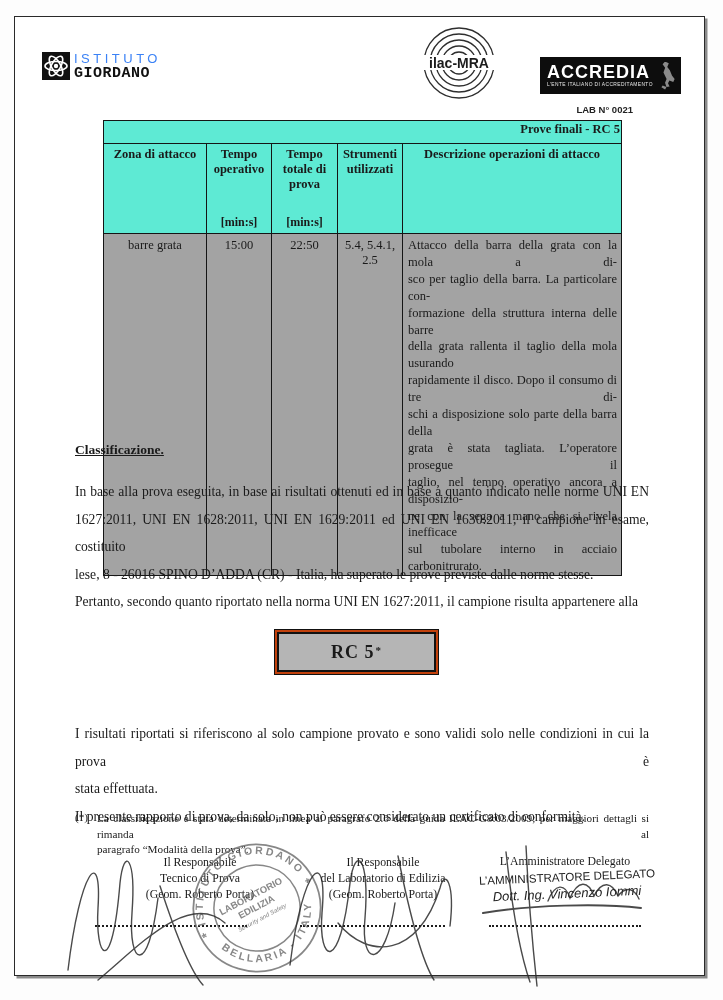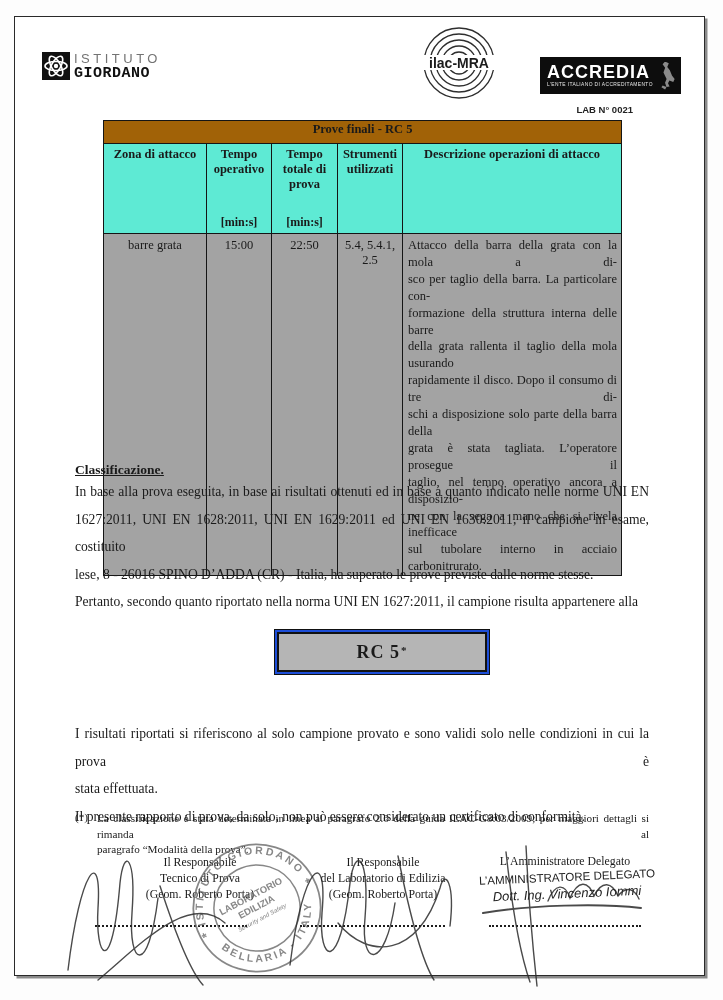--- a/index.html
+++ b/index.html
@@ -3,50 +3,50 @@
 <meta charset="utf-8">
 <style>
   html,body{margin:0;padding:0;background:#fff;}
   .page{position:relative;width:723px;height:1000px;background:#fdfdfd;overflow:hidden;
         font-family:"Liberation Serif", serif;color:#1a1a1a;}
   .frame{position:absolute;left:14px;top:16px;width:689px;height:958px;
          border:1.6px solid #2a2a2a;box-shadow:2.5px 2.5px 0 #8b8b8b;background:#fff;}
   .abs{position:absolute;}
 
   
-  .ig-text1{font-family:"Liberation Sans",sans-serif;font-size:13px;letter-spacing:3.5px;color:#737373;line-height:13px;}
+  .ig-text1{font-family:"Liberation Sans",sans-serif;font-size:13px;letter-spacing:3.5px;color:#3b82f6;line-height:13px;}
   .ig-text2{font-family:Liberation Mono, monospace;font-size:15px;font-weight:bold;letter-spacing:.5px;color:#111;line-height:15px;margin-top:1px;}
   .accredia-box{position:absolute;left:540px;top:57px;width:141px;height:37px;background:#0d0d0d;
                 display:flex;align-items:center;padding:0;}
   .accredia-name{font-family:"Liberation Sans",sans-serif;font-weight:bold;font-size:18px;color:#fff;letter-spacing:1px;line-height:17px;}
   .accredia-sub{font-family:"Liberation Sans",sans-serif;font-size:4.9px;color:#e8e8e8;letter-spacing:.4px;margin-top:1.5px;}
   .lab-no{position:absolute;left:520px;top:104px;width:113px;text-align:right;
           font-family:"Liberation Sans",sans-serif;font-size:9.5px;font-weight:bold;color:#222;}
 
   
   table.prove{position:absolute;left:103px;top:120px;width:518px;border-collapse:collapse;table-layout:fixed;}
   table.prove td{border:1.5px solid #151515;font-size:12.5px;vertical-align:top;}
-  td.tbl-title{height:20px;text-align:center;font-weight:bold;font-size:13px;vertical-align:middle;background:#a16207;border-bottom-width:2px;}
+  td.tbl-title{height:20px;text-align:right;font-weight:bold;font-size:13px;vertical-align:middle;background:#5eead4;border-bottom-width:2px;}
   td.hdr{background:#5eead4;font-weight:bold;text-align:center;height:70px;position:relative;
          padding:3px 2px 16px 2px;border-bottom-width:2.5px;line-height:15px;margin-left:28px;}
   .unit{position:absolute;left:0;right:0;bottom:3px;text-align:center;font-weight:bold;font-size:12px;}
   td.cell{height:170px;text-align:center;padding-top:4px;background:#a3a3a3;}
   td.desc{text-align:left;padding:3px 4px 0 5px;}
   .dline{font-size:12.5px;line-height:16.9px;text-align:justify;text-align-last:justify;white-space:normal;}
   .dline.last{text-align-last:left;}
 
   
-  .heading{position:absolute;left:75px;top:462px;font-size:13.5px;font-weight:bold;text-decoration:underline;}
+  .heading{position:absolute;left:75px;top:442px;font-size:13.5px;font-weight:bold;text-decoration:underline;}
   .para{position:absolute;left:75px;width:574px;font-size:13.6px;line-height:27.6px;}
   .jline{text-align:justify;text-align-last:justify;}
   .lline{text-align:left;}
 
   
-  .rc-outer{position:absolute;left:274px;top:629px;width:216px;height:46px;border:1.2px solid #111;
-            padding:2px;box-sizing:border-box;background:#1d4ed8;}
+  .rc-outer{position:absolute;left:274px;top:629px;width:165px;height:46px;border:1.2px solid #111;
+            padding:2px;box-sizing:border-box;background:#c2410c;}
   .rc-inner{width:100%;height:100%;border:2.5px solid #111;background:#b5b5b5;box-sizing:border-box;
             display:flex;align-items:center;justify-content:center;font-size:18px;font-weight:bold;letter-spacing:1px;}
   .rc-inner sup{font-size:11px;margin-left:1px;position:relative;top:-2px;}
 
   
   .fn-marker{position:absolute;left:75px;top:811px;font-size:11.2px;}
   .fn-text{position:absolute;left:97px;top:811px;width:552px;font-size:11.2px;line-height:15.5px;}
 
   
   .sig{position:absolute;top:854px;text-align:center;font-size:11.8px;line-height:16px;}

